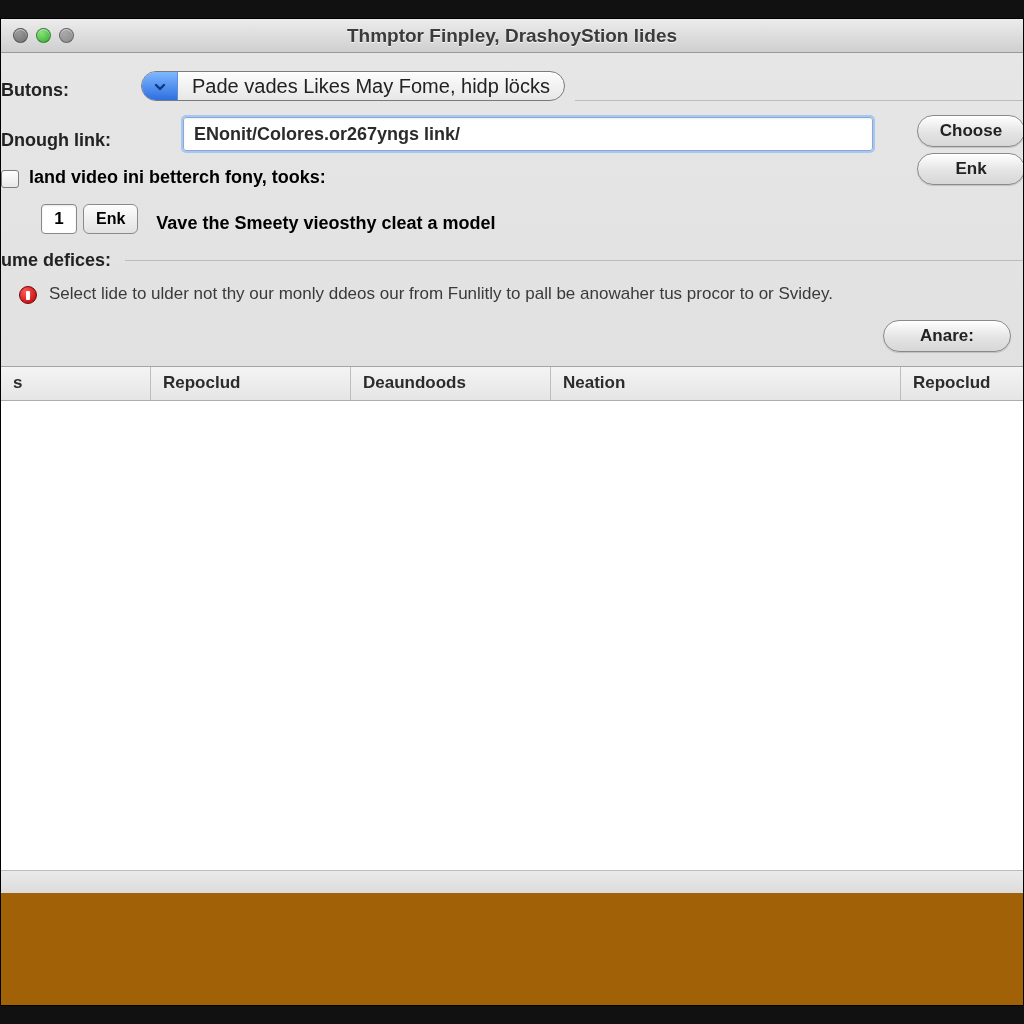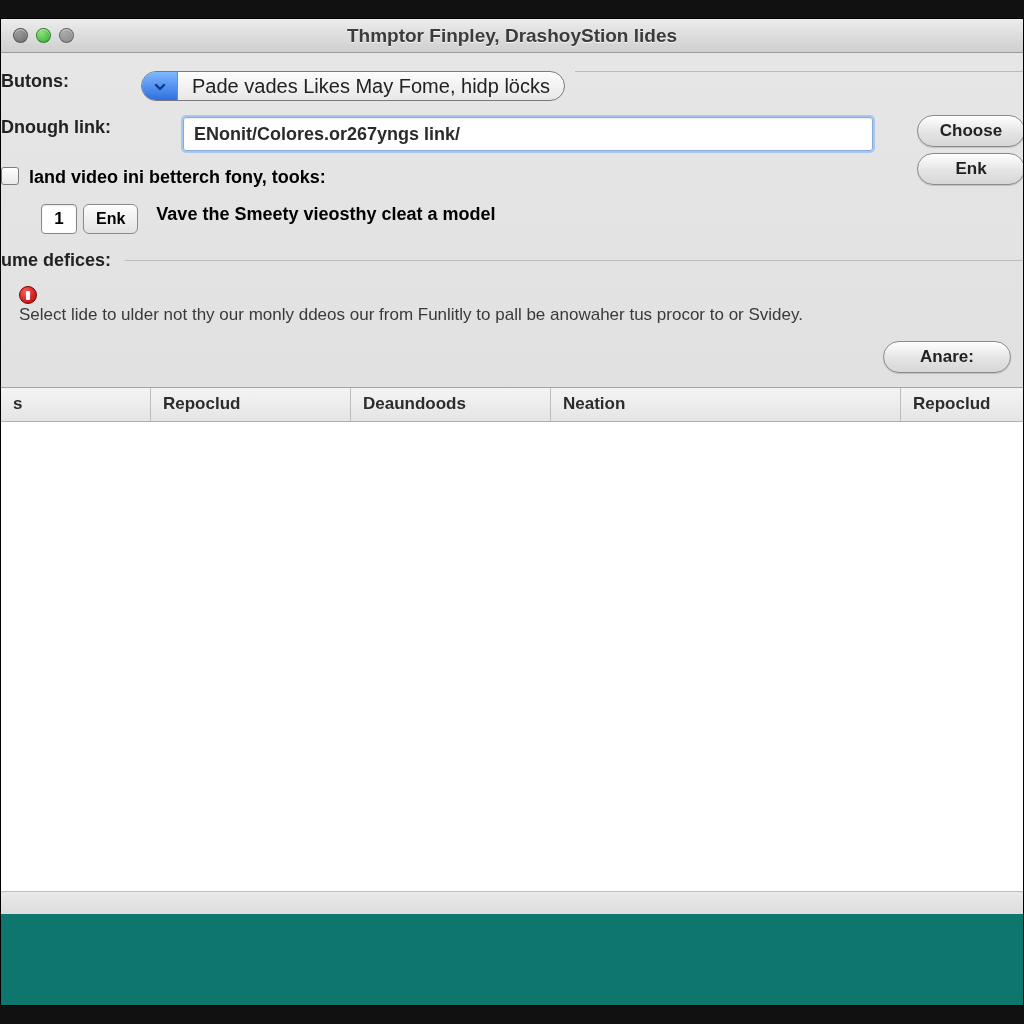--- a/index.html
+++ b/index.html
@@ -6,21 +6,21 @@
   html, body { width: 1024px; height: 1024px; }
   body {
     font-family: "Lucida Grande", "Helvetica Neue", Arial, sans-serif;
     font-size: 16px;
     background: #111;
     overflow: hidden;
   }
   .stage {
     position: absolute;
     top: 18px; left: 0; right: 0; bottom: 18px;
-    background: #0f766e;
+    background: #a16207;
     border: 1px solid #000;
     overflow: hidden;
   }
 
   
   .titlebar {
     height: 34px;
     background: linear-gradient(#ececec, #cfcfcf);
     border-bottom: 1px solid #9a9a9a;
     display: flex;
@@ -49,21 +49,21 @@
   }
 
   
   .form {
     background: linear-gradient(#e6e6e6, #e1e1e1);
     border-bottom: 1px solid #a4a4a4;
     padding: 18px 0 14px 0;
     position: relative;
   }
   .row {
-    display: flex; align-items: flex-start;
+    display: flex; align-items: flex-end;
     margin: 0 0 16px 0;
   }
   .label {
     width: 140px; text-align: left;
     font-weight: 700; color: #222;
     padding-left: 0px;
     font-size: 18px;
   }
   .trail-line {
     flex: 1; height: 1px; background: #bcbcbc; margin-left: 10px;
@@ -154,21 +154,21 @@
   
   .section {
     display: flex; align-items: center; margin: 6px 0 8px 0;
   }
   .section .label { width: auto; padding-right: 8px; }
   .section .trail-line { margin-left: 6px; }
 
   .alert {
     display: flex; align-items: flex-start;
     padding: 4px 24px 0 18px;
-    color: #3a3a3a; font-size: 17px; line-height: 1.35; flex-direction: column;
+    color: #3a3a3a; font-size: 17px; line-height: 1.35;
   }
   .alert-icon {
     width: 18px; height: 18px; border-radius: 50%;
     background: radial-gradient(circle at 35% 30%, #ff5a5a, #b60000);
     border: 1px solid #7a0000;
     margin-right: 12px; margin-top: 3px;
     display:flex;align-items:center;justify-content:center;
   }
   .alert-icon::after{
     content:""; width:4px; height:9px; background:#fff; border-radius:1px;

